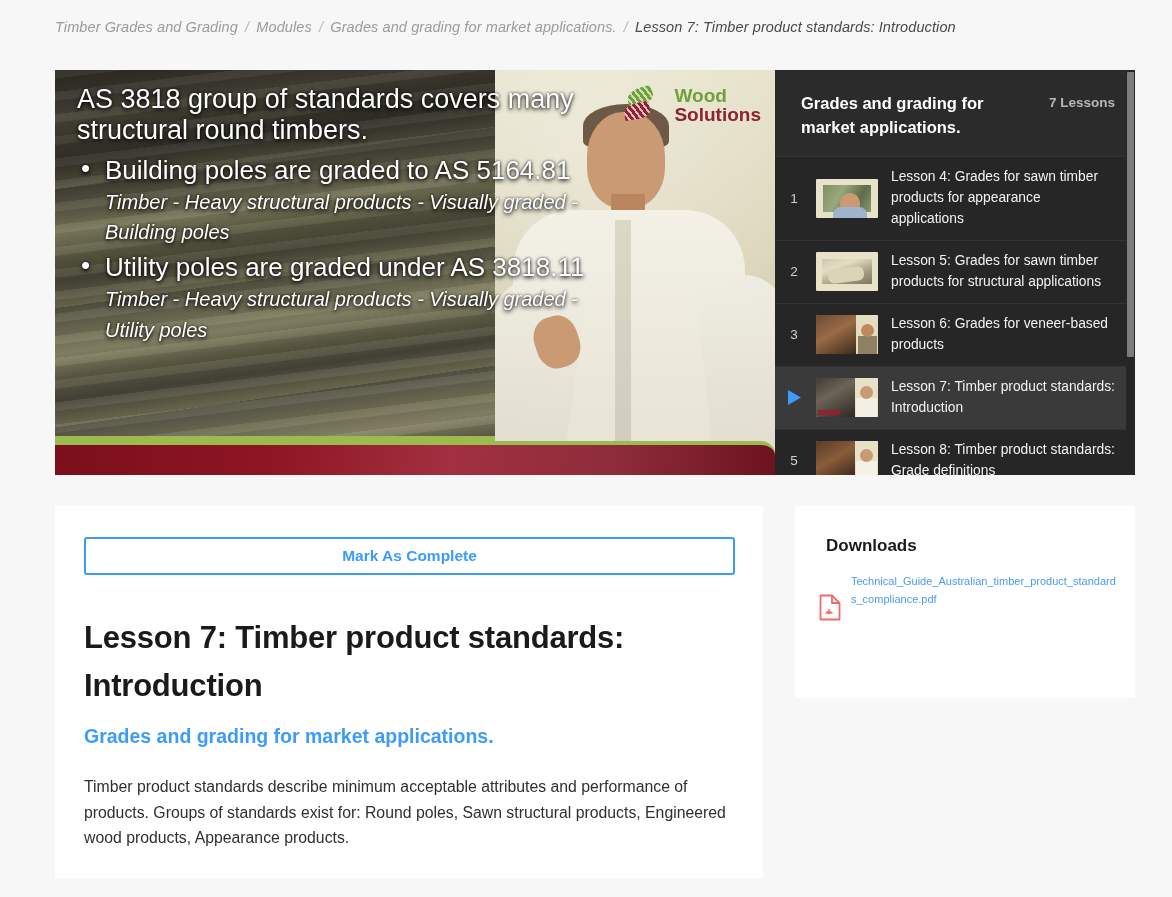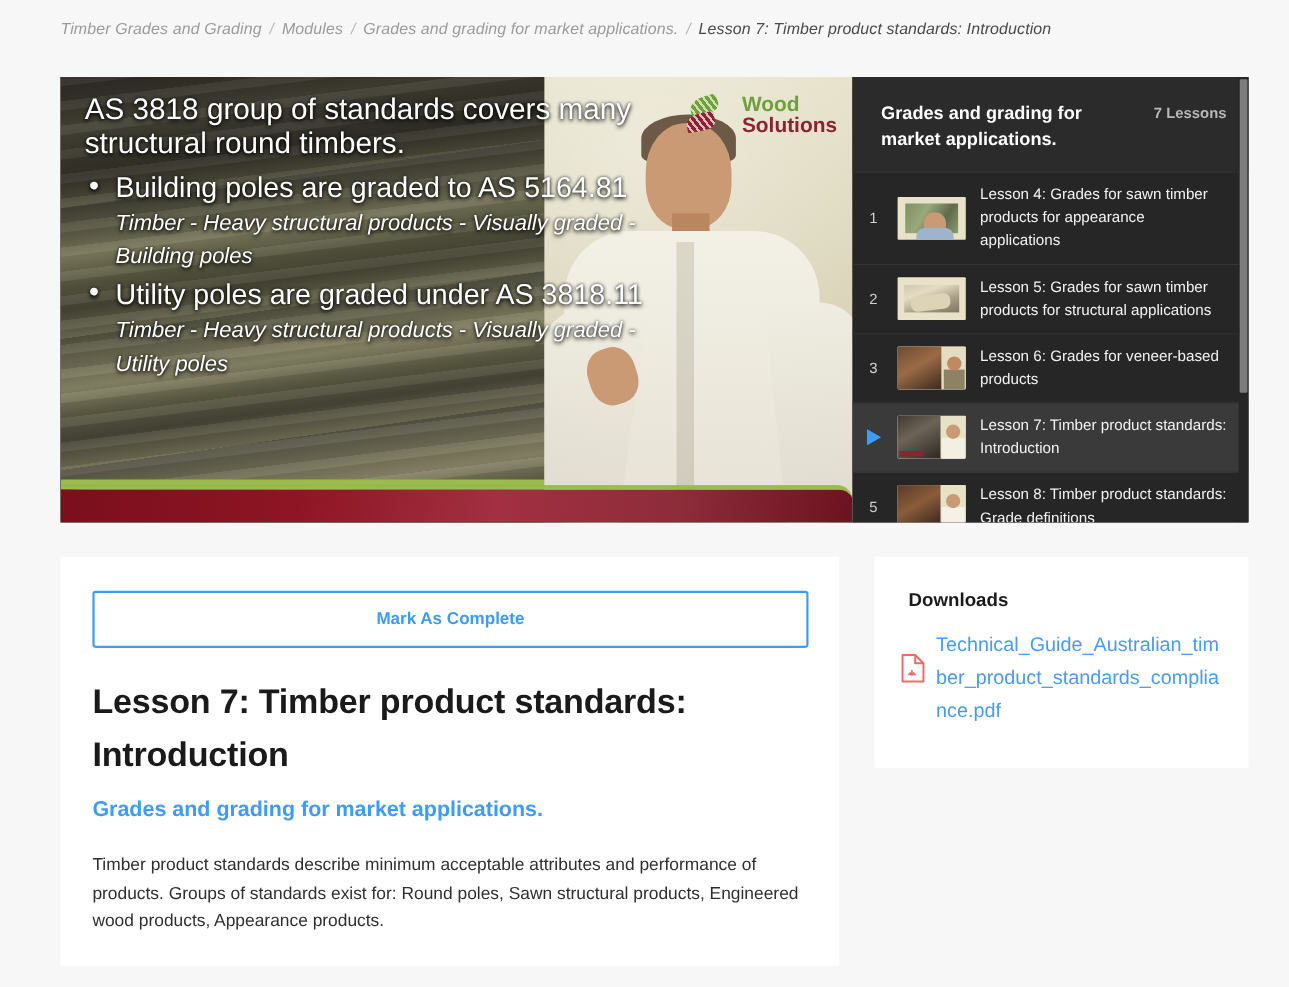--- a/index.html
+++ b/index.html
@@ -217,21 +217,21 @@
     position: absolute; right: 1px; top: 2px; width: 7px; height: 285px;
     background: #7d7d7d; border-radius: 1px;
   }
 
   
   .main-card {
     position: absolute; left: 55px; top: 506px;
     width: 708px; height: 372px; background: #fff;
   }
   .mark-btn {
-    position: absolute; left: 29px; top: 31px; width: 651px; height: 52px;
+    position: absolute; left: 29px; top: 31px; width: 651px; height: 38px;
     background: #fff; border: 2px solid #3d9bfc; border-radius: 3px;
     color: #3d9bfc; font-size: 15.5px; font-weight: bold;
     display: flex; align-items: center; justify-content: center;
     cursor: pointer; font-family: "Liberation Sans", sans-serif;
   }
   .lesson-title {
     position: absolute; left: 29px; top: 108px; width: 610px;
     font-size: 31px; font-weight: bold; color: #1a1a1a; line-height: 1.54;
     letter-spacing: -.2px;
   }
@@ -251,21 +251,21 @@
   .dl-title {
     position: absolute; left: 31px; top: 30px;
     font-size: 17px; font-weight: bold; color: #1a1a1a;
   }
   .dl-row {
     position: absolute; left: 24px; top: 66px; right: 18px;
     display: flex; align-items: flex-start; gap: 8px;
   }
   .pdf-icon { flex: 0 0 24px; padding-top: 22px; }
   .dl-link {
-    color: #4a9bf0; font-size: 18px; line-height: 1.66; word-break: break-all; cursor: pointer;
+    color: #4a9bf0; font-size: 11px; line-height: 1.66; word-break: break-all; cursor: pointer;
   }
 </style>
 </head>
 <body>
 
 <div class="breadcrumb">
   <span class="crumb">Timber Grades and Grading</span>
   <span class="sep">/</span>
   <span class="crumb">Modules</span>
   <span class="sep">/</span>

